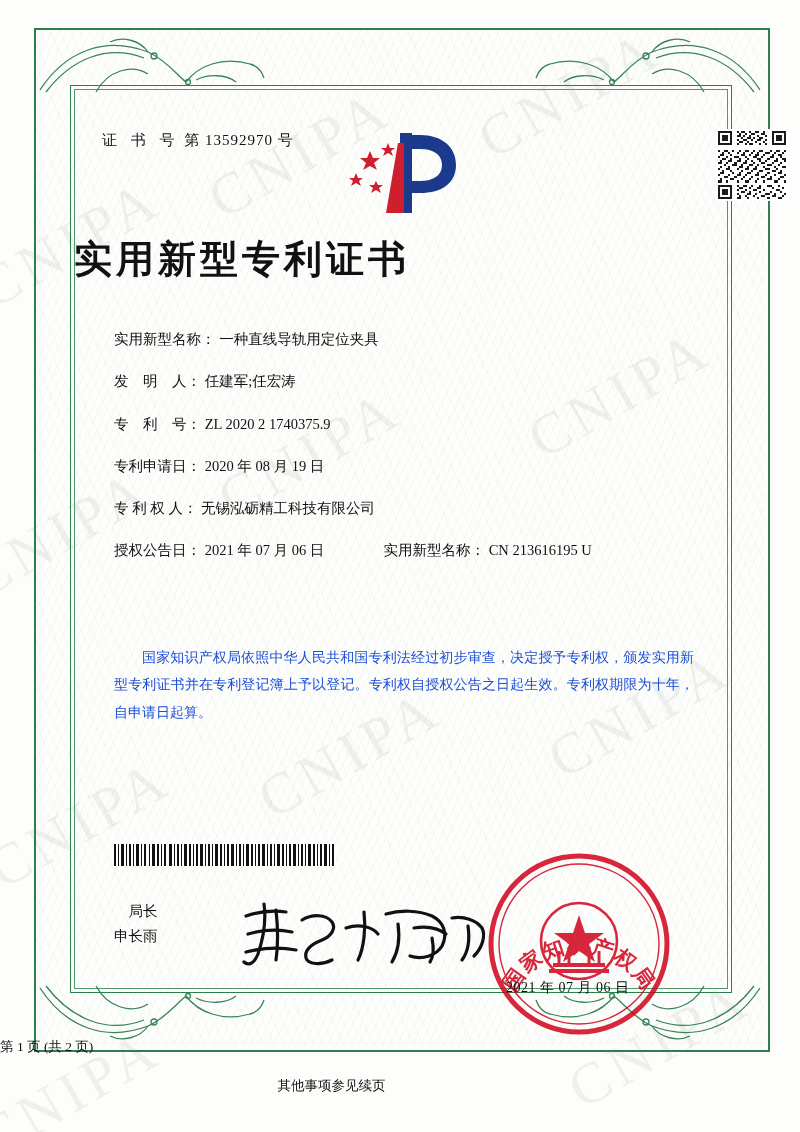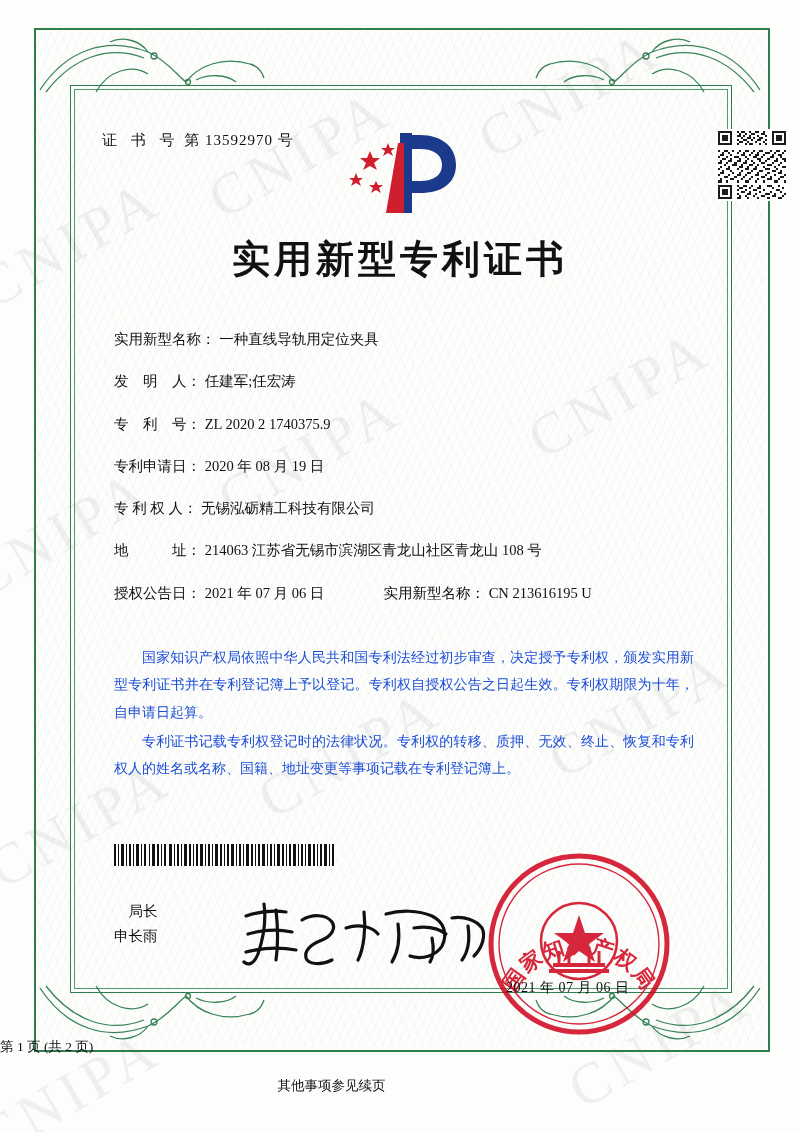--- a/index.html
+++ b/index.html
@@ -108,21 +108,20 @@
     right: 26px; top: 40px;
     width: 68px; height: 68px;
     background: #fff;
     padding: 2px;
   }
 
   .title {
     position: absolute;
     left: 0; top: 145px;
     width: 652px;
-    text-align: center;
     font-size: 38px;
     font-weight: bold;
     letter-spacing: 4px;
     color: #111;
     font-family: "Liberation Serif", "DejaVu Serif", serif;
   }
 
   .fields {
     position: absolute;
     left: 40px; top: 240px;
@@ -533,35 +532,30 @@
       </div>
       <div class="field">
         <span class="k">专利申请日：</span>
         <span class="v">2020 年 08 月 19 日</span>
       </div>
       <div class="field">
         <span class="k">专 利 权 人：</span>
         <span class="v">无锡泓砺精工科技有限公司</span>
       </div>
       <div class="field">
-        <span class="k">地　　　址：</span>
-        <span class="v">214063 江苏省无锡市滨湖区青龙山社区青龙山 108 号</span>
-      </div>
-      <div class="field">
         <span class="k">授权公告日：</span>
         <span class="v">2021 年 07 月 06 日</span>
         <span class="inline-gap"></span>
         <span class="k">实用新型名称：</span>
         <span class="v">CN 213616195 U</span>
       </div>
     </div>
 
     <div class="paras">
       <p>国家知识产权局依照中华人民共和国专利法经过初步审查，决定授予专利权，颁发实用新型专利证书并在专利登记簿上予以登记。专利权自授权公告之日起生效。专利权期限为十年，自申请日起算。</p>
-      <p>专利证书记载专利权登记时的法律状况。专利权的转移、质押、无效、终止、恢复和专利权人的姓名或名称、国籍、地址变更等事项记载在专利登记簿上。</p>
     </div>
 
     <svg class="barcode" viewBox="0 0 222 22" shape-rendering="crispEdges">
       <rect width="222" height="22" fill="#fdfdfb"></rect>
       <g fill="#111">
         <rect x="0" y="0" width="2" height="22"></rect>
           <rect x="4" y="0" width="1" height="22"></rect>
           <rect x="7" y="0" width="3" height="22"></rect>
         <rect x="12" y="0" width="1" height="22"></rect>
           <rect x="15" y="0" width="2" height="22"></rect>

